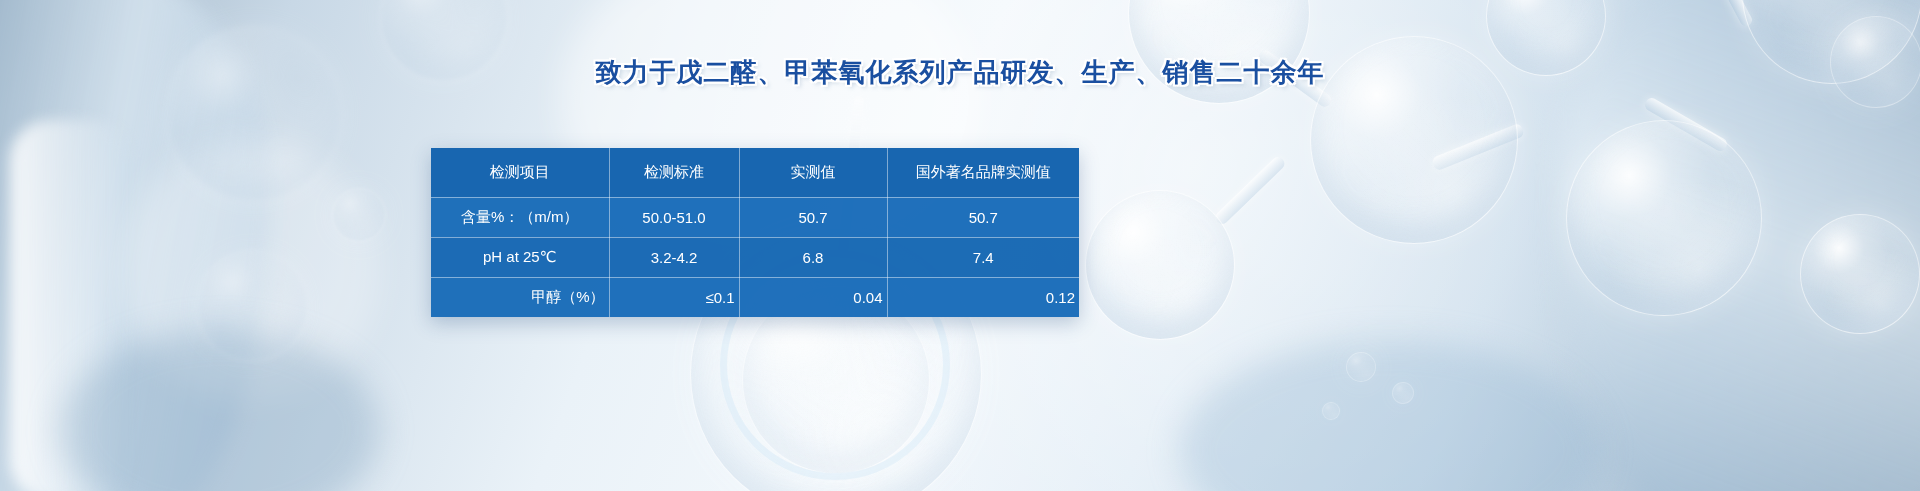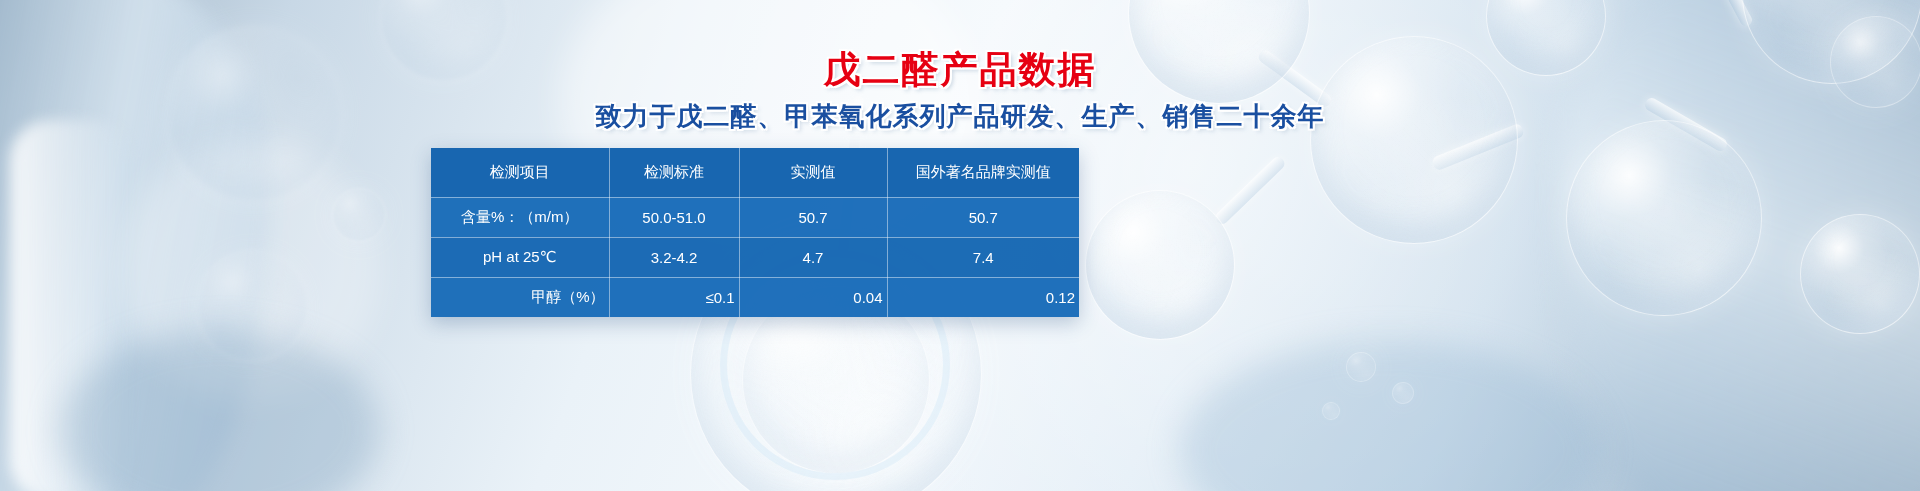--- a/index.html
+++ b/index.html
@@ -202,21 +202,20 @@
     <div class="bubble" style="left:332px; top:188px; width:54px; height:54px; opacity:.38; filter:blur(1px);"></div>
 
     <div class="bubble" style="left:690px; top:228px; width:292px; height:292px; opacity:.85;"></div>
     <div class="bubble" style="left:742px; top:286px; width:188px; height:188px; opacity:.55;"></div>
     <div class="bond" style="left:846px; top:96px; width:10px; height:160px; transform:rotate(6deg); opacity:.55;"></div>
   </div>
 
   <div class="through-glass"></div>
 
   <div class="headings">
-    <div class="main-title">戊二醛产品数据</div>
     <div class="sub-title">致力于戊二醛、甲苯氧化系列产品研发、生产、销售二十余年</div>
   </div>
 
   <div class="table-wrap">
     <table class="spec">
       <colgroup>
         <col class="c1">
           <col class="c2">
           <col class="c3">
           <col class="c4">
@@ -232,21 +231,21 @@
       <tbody>
         <tr>
           <td>含量%：（m/m）</td>
           <td>50.0-51.0</td>
           <td>50.7</td>
           <td>50.7</td>
         </tr>
         <tr>
           <td>pH at 25℃</td>
           <td>3.2-4.2</td>
-          <td>4.7</td>
+          <td>6.8</td>
           <td>7.4</td>
         </tr>
         <tr>
           <td>甲醇（%）</td>
           <td>≤0.1</td>
           <td>0.04</td>
           <td>0.12</td>
         </tr>
       </tbody>
     </table>

